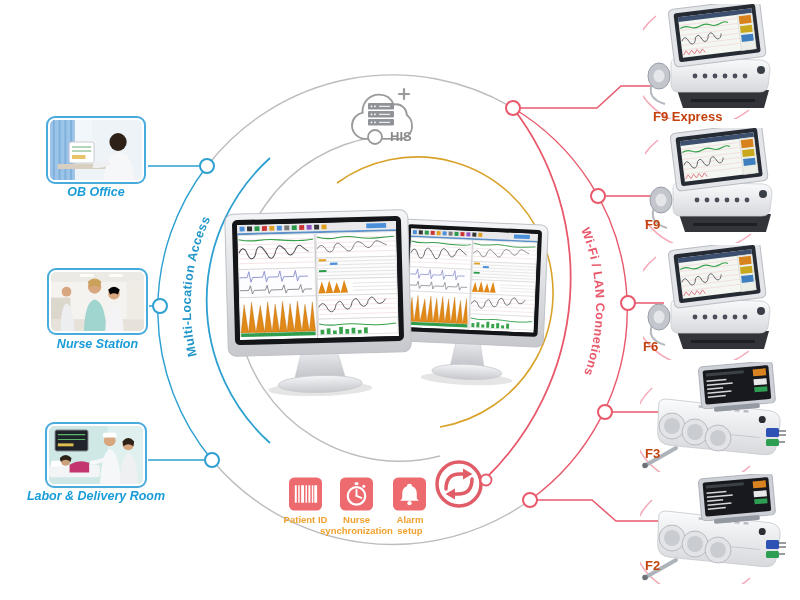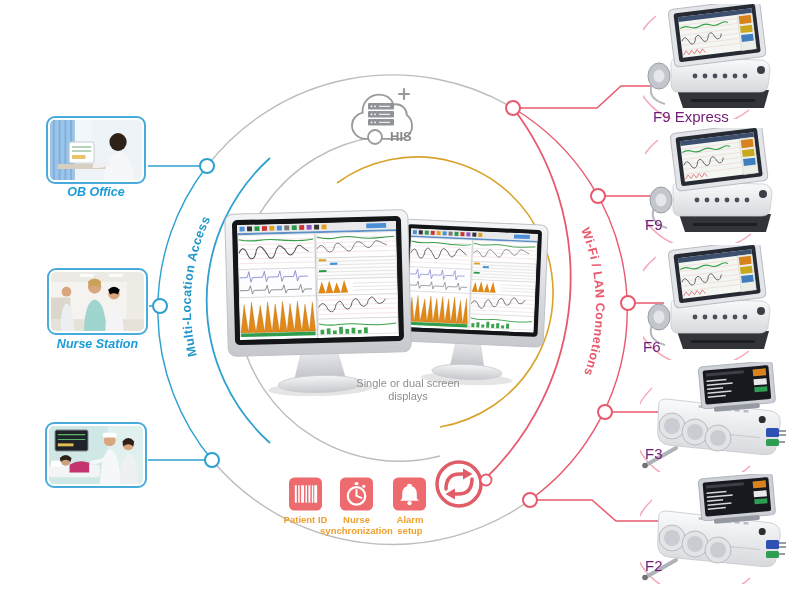--- a/index.html
+++ b/index.html
@@ -4,21 +4,21 @@
 <style>
   html,body{margin:0;padding:0;background:#fff;}
   #stage{position:relative;width:800px;height:600px;background:#ffffff;
          font-family:"Liberation Sans",sans-serif;overflow:hidden;}
   #diagram{position:absolute;left:0;top:0;}
   .photo-card{position:absolute;box-sizing:border-box;border:2px solid #49aadc;
               border-radius:9px;background:#fff;padding:2px;}
   .photo-card svg{display:block;border-radius:5px;}
   .loc-label{position:absolute;color:#1a9cd8;font-weight:bold;font-size:12.5px;
              text-align:center;line-height:13px;font-style:italic;}
-  .dev-label{position:absolute;color:#701a75;font-weight:normal;font-size:15px;line-height:14px;}
+  .dev-label{position:absolute;color:#c2410c;font-weight:bold;font-size:13px;line-height:14px;}
   .his-label{position:absolute;color:#8a8a8a;font-weight:bold;font-size:13px;}
   .caption{position:absolute;color:#8f8f8f;font-size:11px;text-align:center;line-height:13px;}
   .bidir-title{position:absolute;color:#4d4d4d;font-size:11.5px;font-weight:bold;letter-spacing:.2px;}
   .comm-icon{position:absolute;}
   .comm-label{position:absolute;color:#f0a12f;font-size:9.5px;text-align:center;line-height:10.5px;font-weight:bold;}
 </style>
 </head>
 <body>
 
 <div id="stage">
@@ -405,27 +405,24 @@
     <path d="M21,40 Q31,34 41,38 L41,48 L21,48 Z" fill="#c2356e"></path>
     <path d="M52,60 Q54,26 62,24 Q72,26 73,60 Z" fill="#f6f7f9"></path>
     <circle cx="62" cy="15" r="6" fill="#d9a77f"></circle>
     <rect x="55" y="7" width="14" height="5" rx="2" fill="#ffffff"></rect>
     <path d="M58,34 Q48,38 42,38" stroke="#f6f7f9" stroke-width="4" fill="none"></path>
     <path d="M72,60 Q74,30 81,28 Q90,30 91,60 Z" fill="#eef0f2"></path>
     <circle cx="81" cy="19" r="6" fill="#d9a77f"></circle>
     <path d="M75,16 Q81,9 87,16 L86,21 Q81,17 76,21 Z" fill="#2e2218"></path>
   </svg>
 </div>
+<div class="loc-label" style="left:16px;top:490px;width:160px;">Labor &amp; Delivery Room</div>
 
 <div class="his-label" style="left:390px;top:129px;">HIS</div>
 
-<div class="caption" style="left:342px;top:377px;width:132px;">
-  <div>Single or dual screen</div>
-  <div>displays</div>
-</div>
 
 
 <div class="comm-icon" style="left:289px;top:477px;">
   <svg width="33" height="34" viewBox="0 0 34 34">
     <rect width="34" height="34" rx="5.5" fill="#ed6a6e"></rect>
     <g fill="#ffffff">
       <rect x="6" y="8" width="2" height="18"></rect>
           <rect x="9.5" y="8" width="1.5" height="18"></rect>
       <rect x="12.5" y="8" width="3" height="18"></rect>
           <rect x="17" y="8" width="1.5" height="18"></rect>

